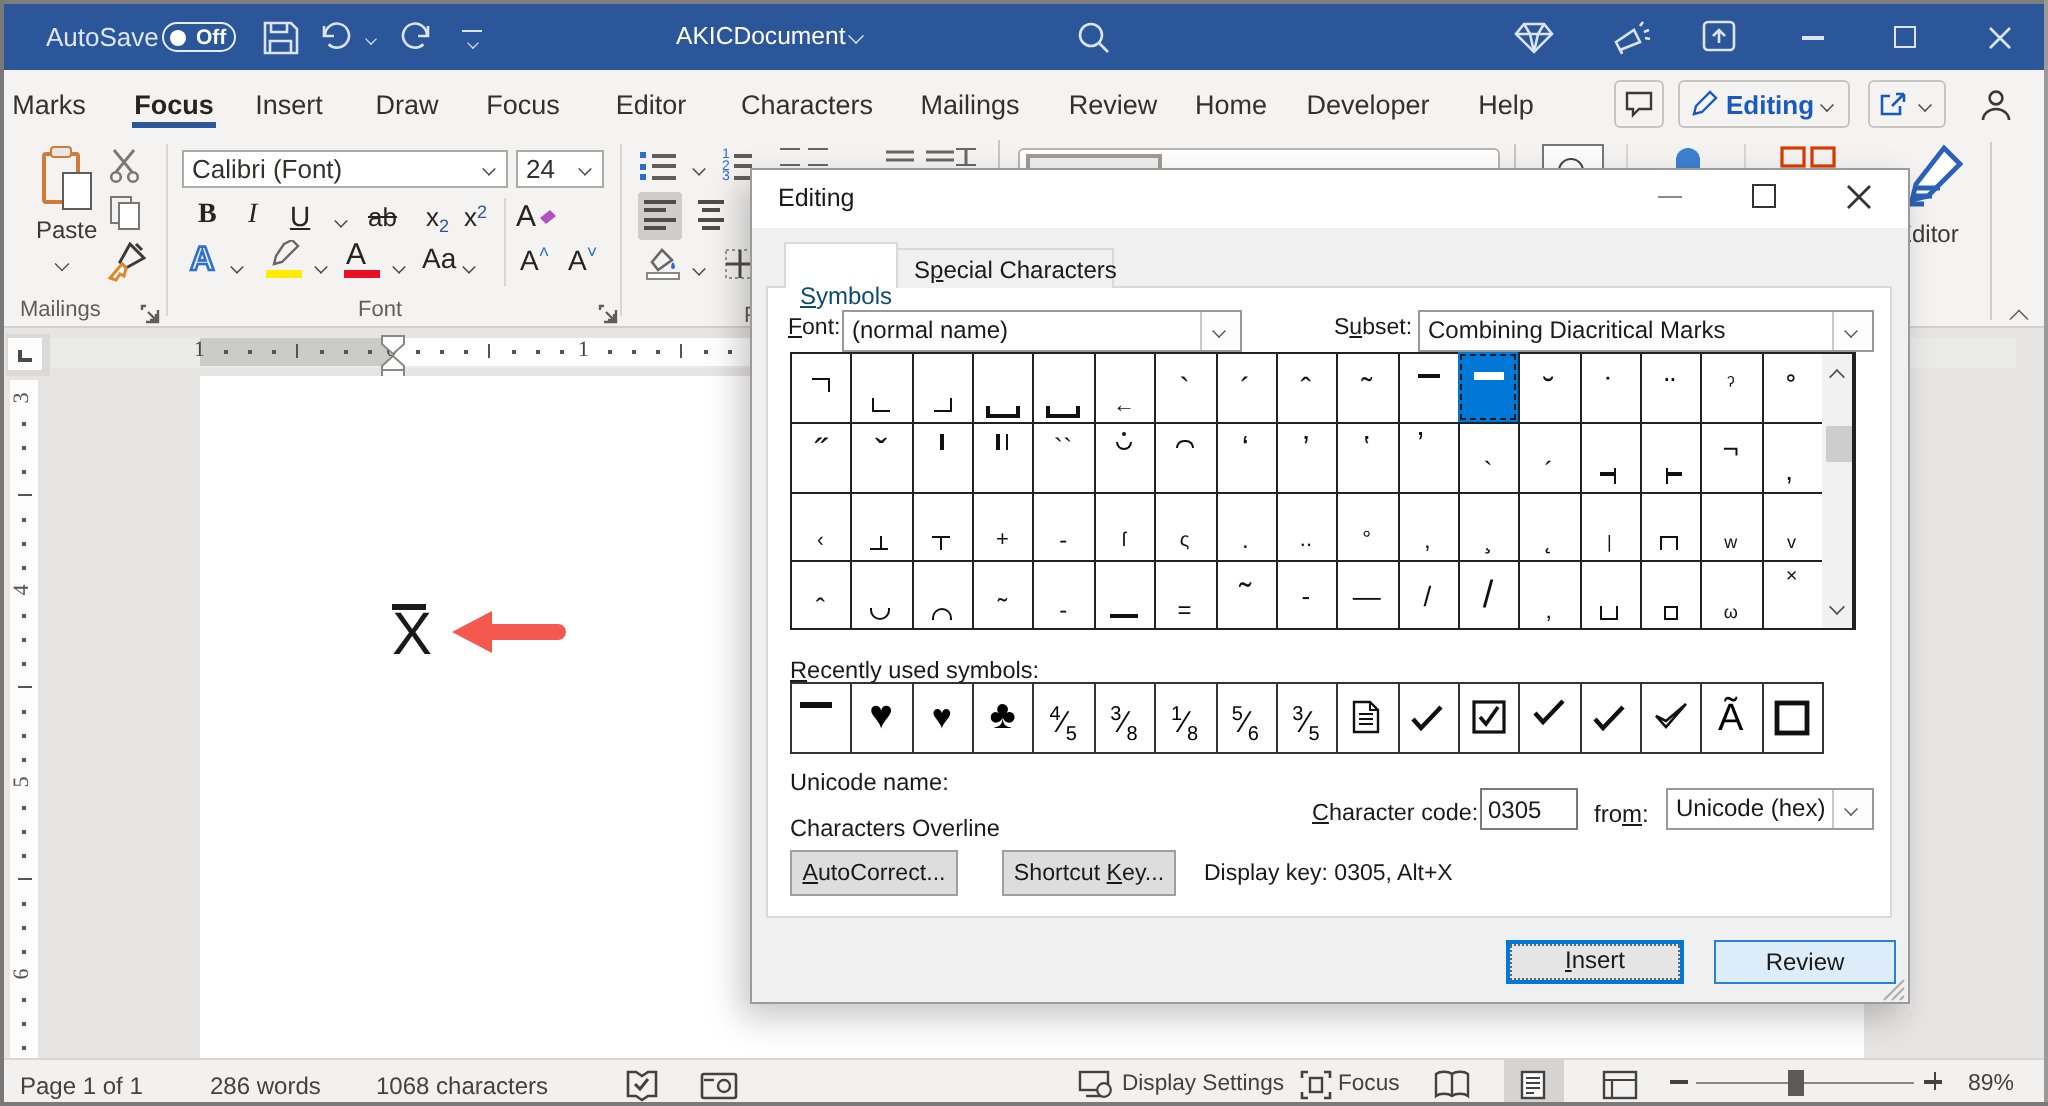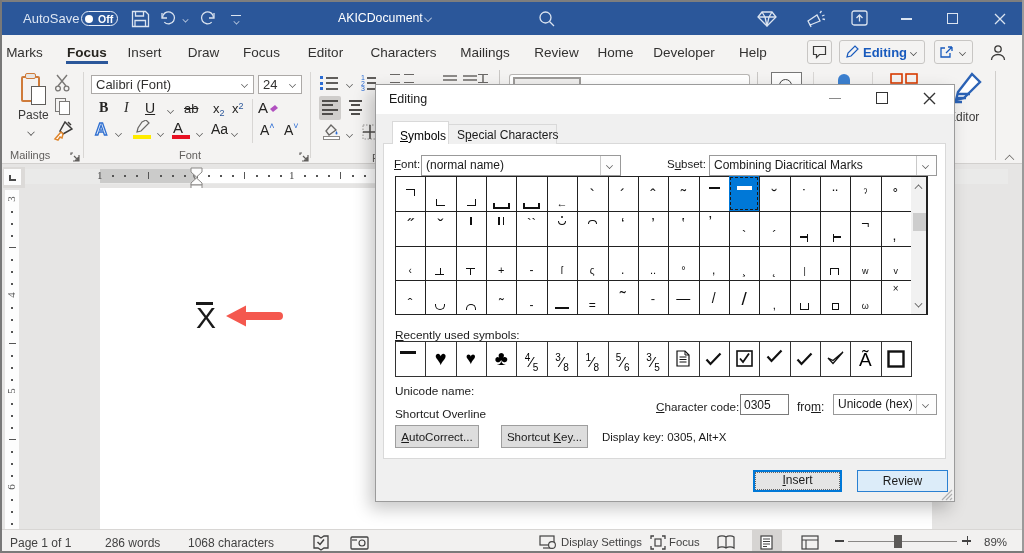--- a/index.html
+++ b/index.html
@@ -375,21 +375,21 @@
 <div class="ab" style="left:389px;top:92px;font-size:12.5px;color:#1a1a1a">Editing</div>
 <div class="ab" style="left:829px;top:98px;width:12px;height:1.4px;background:#8a8a8a"></div>
 <div class="ab" style="left:876px;top:92px;width:12px;height:12px;border:1.4px solid #333"></div>
 <svg class="ab" style="left:923px;top:92px" width="13" height="13" viewBox="0 0 13 13">
 <path d="M1 1 L12 12 M12 1 L1 12" stroke="#333" stroke-width="1.4"></path>
   </svg>
 <div class="ab" style="left:383px;top:143px;width:563px;height:316px;background:#fff;border:1px solid #d9d9d9"></div>
 <div class="ab" style="left:448px;top:124px;width:109px;height:20px;background:#f0f0f0;border:1px solid #d9d9d9;border-bottom:none"></div>
 <div class="ab" style="left:457px;top:128px;font-size:12px;color:#1a1a1a">S<span style="text-decoration:underline">p</span>ecial Characters</div>
 <div class="ab" style="left:392px;top:121px;width:57px;height:23px;background:#fff;border:1px solid #d9d9d9;border-bottom:none"></div>
-<div class="ab" style="left:400px;top:129px;font-size:12px;color:#000000"><span style="text-decoration:underline">S</span>ymbols</div>
+<div class="ab" style="left:400px;top:141px;font-size:12px;color:#0c4a6e"><span style="text-decoration:underline">S</span>ymbols</div>
 <div class="ab" style="left:394px;top:158px;font-size:11.5px;color:#1a1a1a"><span style="text-decoration:underline">F</span>ont:</div>
 <div class="ab" style="left:421px;top:155px;width:200px;height:21px;background:#fff;border:1px solid #999"></div>
 <div class="ab" style="left:426px;top:158px;font-size:12px;color:#1a1a1a;white-space:nowrap">(normal name)</div>
 <div class="ab" style="left:600px;top:156px;width:20px;height:19px;background:#fdfdfd;border-left:1px solid #c9c9c9"></div>
 <div class="ab" style="left:606px;top:162px;width:7px;height:7px;border-right:1.4px solid #555;border-bottom:1.4px solid #555;transform:rotate(45deg) scale(.7)"></div>
 <div class="ab" style="left:667px;top:158px;font-size:11.5px;color:#1a1a1a">S<span style="text-decoration:underline">u</span>bset:</div>
 <div class="ab" style="left:709px;top:155px;width:228px;height:21px;background:#fff;border:1px solid #999"></div>
 <div class="ab" style="left:714px;top:158px;font-size:12px;color:#1a1a1a;white-space:nowrap">Combining Diacritical Marks</div>
 <div class="ab" style="left:916px;top:156px;width:20px;height:19px;background:#fdfdfd;border-left:1px solid #c9c9c9"></div>
 <div class="ab" style="left:922px;top:162px;width:7px;height:7px;border-right:1.4px solid #555;border-bottom:1.4px solid #555;transform:rotate(45deg) scale(.7)"></div>
@@ -674,21 +674,21 @@
       </svg></span></div>
 <div class="ab" style="left:819.9px;top:341px;width:30.35px;height:36px;text-align:center"><span style="display:inline-block;margin-top:9px"><svg width="19" height="16" viewBox="0 0 19 16">
         <path d="M2 8 L7 13.5 L17 2 L7 10.5 z" fill="none" stroke="#111" stroke-width="1.3"></path>
       </svg></span></div>
 <div class="ab" style="left:850.2px;top:341px;width:30.35px;height:36px;text-align:center"><span style="font-size:19px;line-height:37px">Ã</span></div>
 <div class="ab" style="left:880.6px;top:341px;width:30.35px;height:36px;text-align:center"><span style="display:inline-block;margin-top:9px"><svg width="18" height="18" viewBox="0 0 18 18">
         <rect x="1.5" y="1.5" width="15" height="15" fill="none" stroke="#111" stroke-width="2.4"></rect>
       </svg></span></div>
 <div class="ab" style="left:395px;top:328px;font-size:11.8px;color:#1a1a1a"><span style="text-decoration:underline">R</span>ecently used symbols:</div>
 <div class="ab" style="left:395px;top:384px;font-size:11.8px;color:#1a1a1a">Unicode name:</div>
-<div class="ab" style="left:395px;top:407px;font-size:11.8px;color:#1a1a1a">Shortcut Overline</div>
+<div class="ab" style="left:395px;top:407px;font-size:11.8px;color:#1a1a1a">Characters Overline</div>
 <div class="ab" style="left:656px;top:400px;font-size:11.7px;color:#1a1a1a"><span style="text-decoration:underline">C</span>haracter code:</div>
 <div class="ab" style="left:740px;top:394px;width:49px;height:21px;background:#fff;border:1px solid #7a7a7a"></div>
 <div class="ab" style="left:744px;top:398px;font-size:12px;color:#1a1a1a">0305</div>
 <div class="ab" style="left:797px;top:400px;font-size:12px;color:#1a1a1a">fro<span style="text-decoration:underline">m</span>:</div>
 <div class="ab" style="left:833px;top:394px;width:104px;height:21px;background:#fff;border:1px solid #999"></div>
 <div class="ab" style="left:838px;top:397px;font-size:12px;color:#1a1a1a;white-space:nowrap">Unicode (hex)</div>
 <div class="ab" style="left:916px;top:395px;width:20px;height:19px;background:#fdfdfd;border-left:1px solid #c9c9c9"></div>
 <div class="ab" style="left:922px;top:401px;width:7px;height:7px;border-right:1.4px solid #555;border-bottom:1.4px solid #555;transform:rotate(45deg) scale(.7)"></div>
 <div class="ab" style="left:395px;top:425px;width:84px;height:23px;background:#dddddd;border:1px solid #9e9e9e;text-align:center;line-height:21px;font-size:11.6px;color:#1a1a1a"><span style="text-decoration:underline">A</span>utoCorrect...</div>
 <div class="ab" style="left:501px;top:425px;width:87px;height:23px;background:#dddddd;border:1px solid #9e9e9e;text-align:center;line-height:21px;font-size:11.6px;color:#1a1a1a">Shortcut <span style="text-decoration:underline">K</span>ey...</div>

